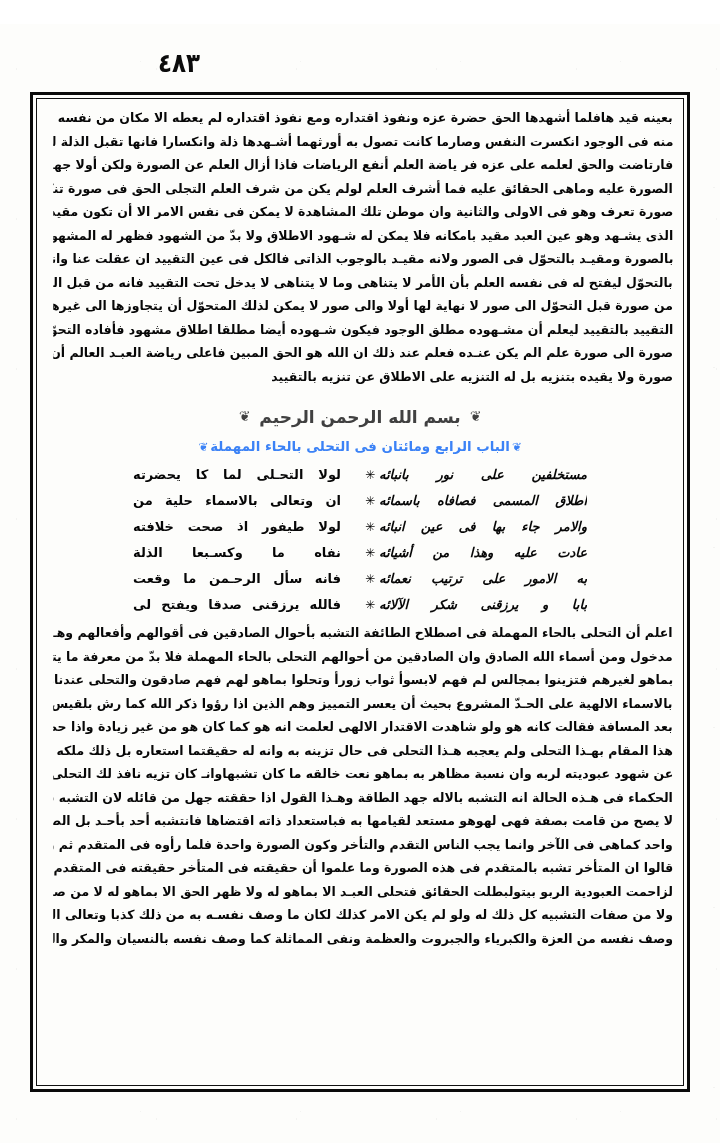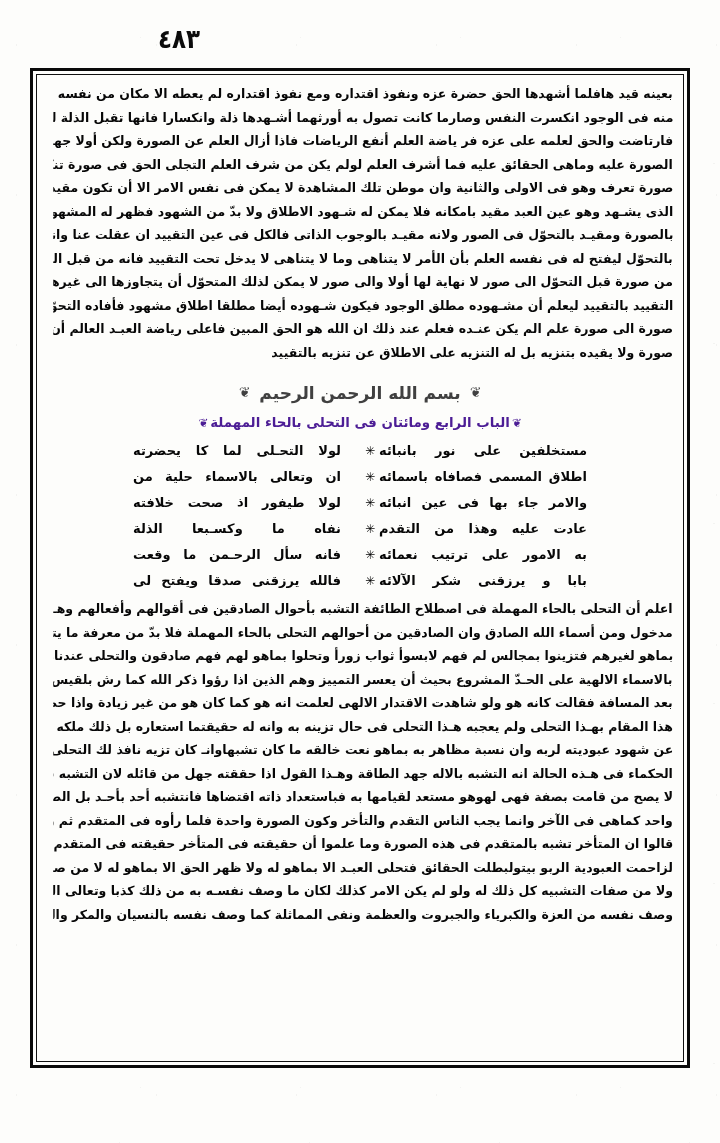--- a/index.html
+++ b/index.html
@@ -13,20 +13,21 @@
     height: 1143px;
     position: relative;
     font-family: "DejaVu Sans", sans-serif;
     overflow: hidden;
   }
 
   .page {
     position: absolute;
     inset: 0;
     background: #fdfdfb;
+    margin-top: 24px;
   }
 
   
   .folio {
     position: absolute;
     top: 28px;
     right: 520px;
     font-family: "DejaVu Sans", sans-serif;
     font-size: 23px;
     font-weight: 700;
@@ -109,21 +110,21 @@
   .basmala .txt { letter-spacing: 1.2px; }
 
   
   .chapter {
     display: block;
     text-align: center;
     text-align-last: center;
     font-family: "DejaVu Sans", sans-serif;
     font-size: 13.4px;
     font-weight: 700;
-    color: #4c1d95;
+    color: #3b82f6;
     line-height: 27px;
     height: 27px;
     white-space: nowrap;
   }
   .chapter .orn { font-size: 12px; padding: 0 2px; }
 
   
   .verses {
     display: block;
     padding: 2px 0 3px 0;
@@ -139,21 +140,21 @@
     font-family: "DejaVu Sans", sans-serif;
     font-size: 13px;
     font-weight: 700;
     color: #070707;
   }
   .hemistich {
     width: 208px;
     white-space: nowrap;
     overflow: hidden;
   }
-  .hemistich.first { text-align: left;  padding-left: 4px; }
+  .hemistich.first { text-align: left;  padding-left: 4px; font-style: italic; }
   .hemistich.second { text-align: right; padding-right: 4px; }
   .star {
     width: 30px;
     text-align: center;
     font-size: 12px;
     color: #070707;
     flex: 0 0 30px;
   }
 
   
@@ -220,21 +221,21 @@
             <span class="hemistich second">ان وتعالى بالاسماء حلية من</span>
           </div>
 
           <div class="verse">
             <span class="hemistich first">والامر جاء بها فى عين انبائه</span>
             <span class="star">✳</span>
             <span class="hemistich second">لولا طيفور اذ صحت خلافته</span>
           </div>
 
           <div class="verse">
-            <span class="hemistich first">عادت عليه وهذا من التقدم</span>
+            <span class="hemistich first">عادت عليه وهذا من أشيائه</span>
             <span class="star">✳</span>
             <span class="hemistich second">نفاه ما وكسـبعا الذلة</span>
           </div>
 
           <div class="verse">
             <span class="hemistich first">به الامور على ترتيب نعمائه</span>
             <span class="star">✳</span>
             <span class="hemistich second">فانه سأل الرحـمن ما وقعت</span>
           </div>
 

